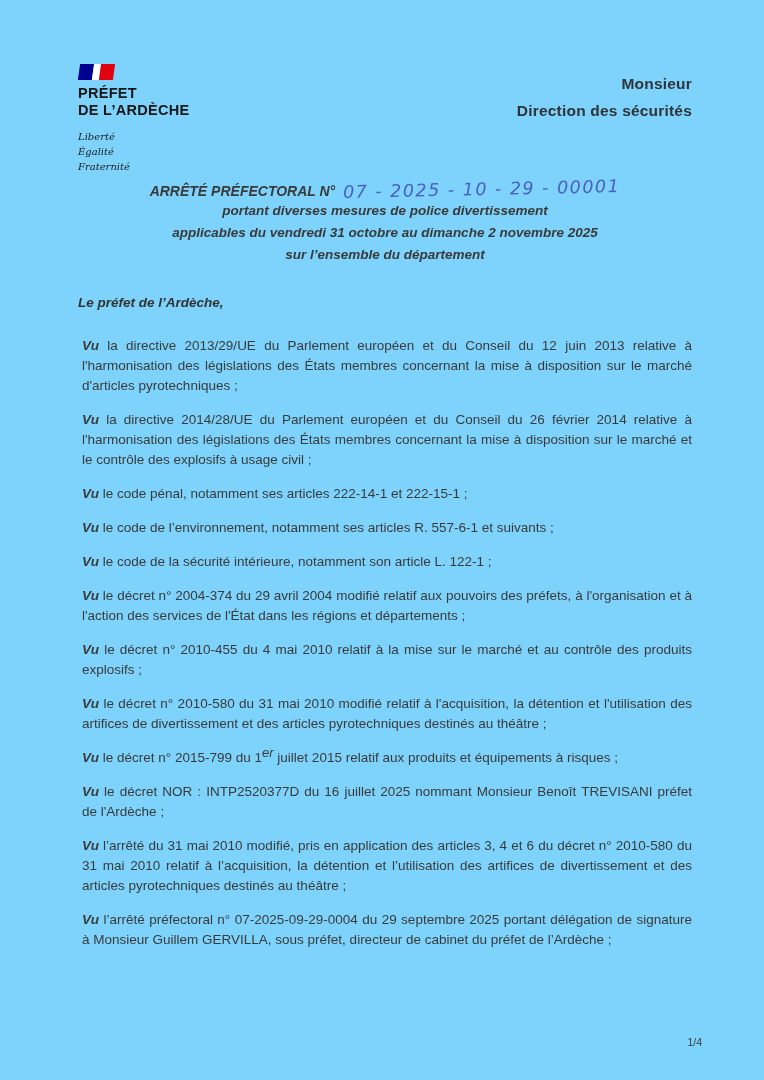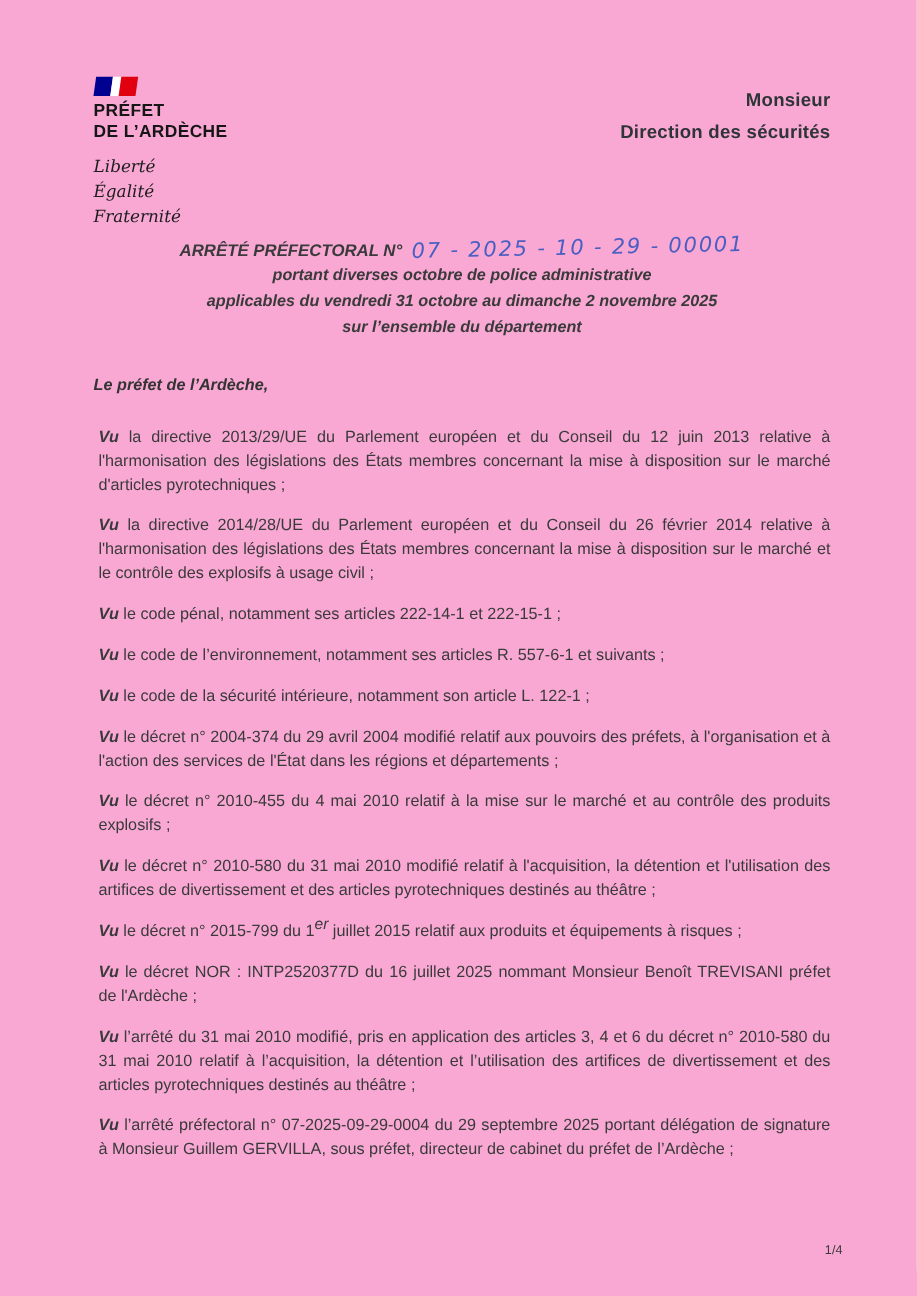--- a/index.html
+++ b/index.html
@@ -1,41 +1,41 @@
 <!DOCTYPE html>
 <html><head>
 <meta charset="utf-8">
 <style>
   html,body{margin:0;padding:0;background:#e8e8e8;}
   .page{
     position:relative;
     width:764px;height:1080px;
     margin:0 auto;
-    background:#f9a8d4;
+    background:#7dd3fc;
     box-sizing:border-box;
     padding:64px 72px 0 78px;
     font-family:"Liberation Sans","DejaVu Sans",sans-serif;
     color:#3a3a3a;
     overflow:hidden;
   }
   
   .header{display:flex;justify-content:space-between;align-items:flex-start;}
   .logo-block{width:190px;}
   .flag{display:flex;height:16px;width:40px;margin-bottom:5px;margin-left:1px;}
   .flag .stripe{height:100%;transform:skewX(-8deg);}
   .flag .b{width:14px;}
   .flag .w{width:7px;background:#fff;}
   .flag .r{width:14px;}
   .logo-title{
     font-weight:800;font-size:14.5px;line-height:1.2;
     color:#161616;letter-spacing:.3px;
   }
   .motto{
     margin-top:9px;font-family:"DejaVu Serif","Liberation Serif",serif;
-    font-style:italic;font-size:14px;line-height:1.5;color:#1c1c1c;
+    font-style:italic;font-size:10px;line-height:1.5;color:#1c1c1c;
   }
   .service-block{
     text-align:right;font-weight:700;font-size:15.5px;line-height:1.75;
     color:#2f3438;margin-top:6px;letter-spacing:.2px;
   }
   
   .title-block{margin-top:6px;text-align:center;}
   .decree-line{font-size:14px;font-weight:700;font-style:italic;color:#3a3a3a;}
   .handwritten{
     font-family:"DejaVu Sans",sans-serif;
@@ -91,21 +91,21 @@
       <div>Direction des sécurités</div>
     </div>
   </div>
 
   <div class="title-block">
     <div class="decree-line">
       <span>ARRÊTÉ PRÉFECTORAL N°</span>
       <span class="handwritten" style="color: rgb(74, 95, 193);">07 - 2025 - 10 - 29 - 00001</span>
     </div>
     <div class="subtitle">
-      <div>portant diverses octobre de police administrative</div>
+      <div>portant diverses mesures de police divertissement</div>
       <div>applicables du vendredi 31 octobre au dimanche 2 novembre 2025</div>
       <div>sur l’ensemble du département</div>
     </div>
   </div>
 
   <div class="salutation">Le préfet de l’Ardèche,</div>
 
   <div class="vu-paragraphs">
       <p class="vu"><span class="lead">Vu</span> <span>la directive 2013/29/UE du Parlement européen et du Conseil du 12 juin 2013 relative à l'harmonisation des législations des États membres concernant la mise à disposition sur le marché d'articles pyrotechniques ;</span></p>
       <p class="vu"><span class="lead">Vu</span> <span>la directive 2014/28/UE du Parlement européen et du Conseil du 26 février 2014 relative à l'harmonisation des législations des États membres concernant la mise à disposition sur le marché et le contrôle des explosifs à usage civil ;</span></p>

